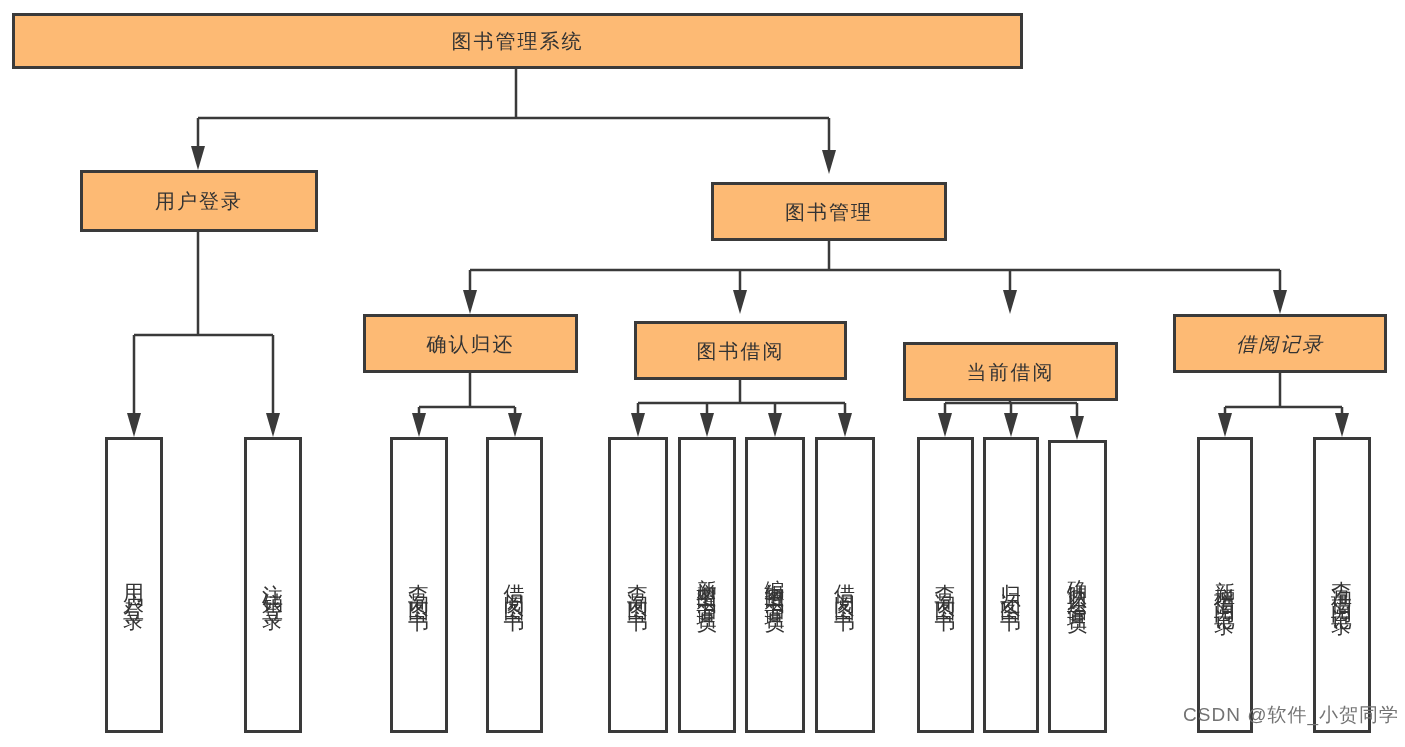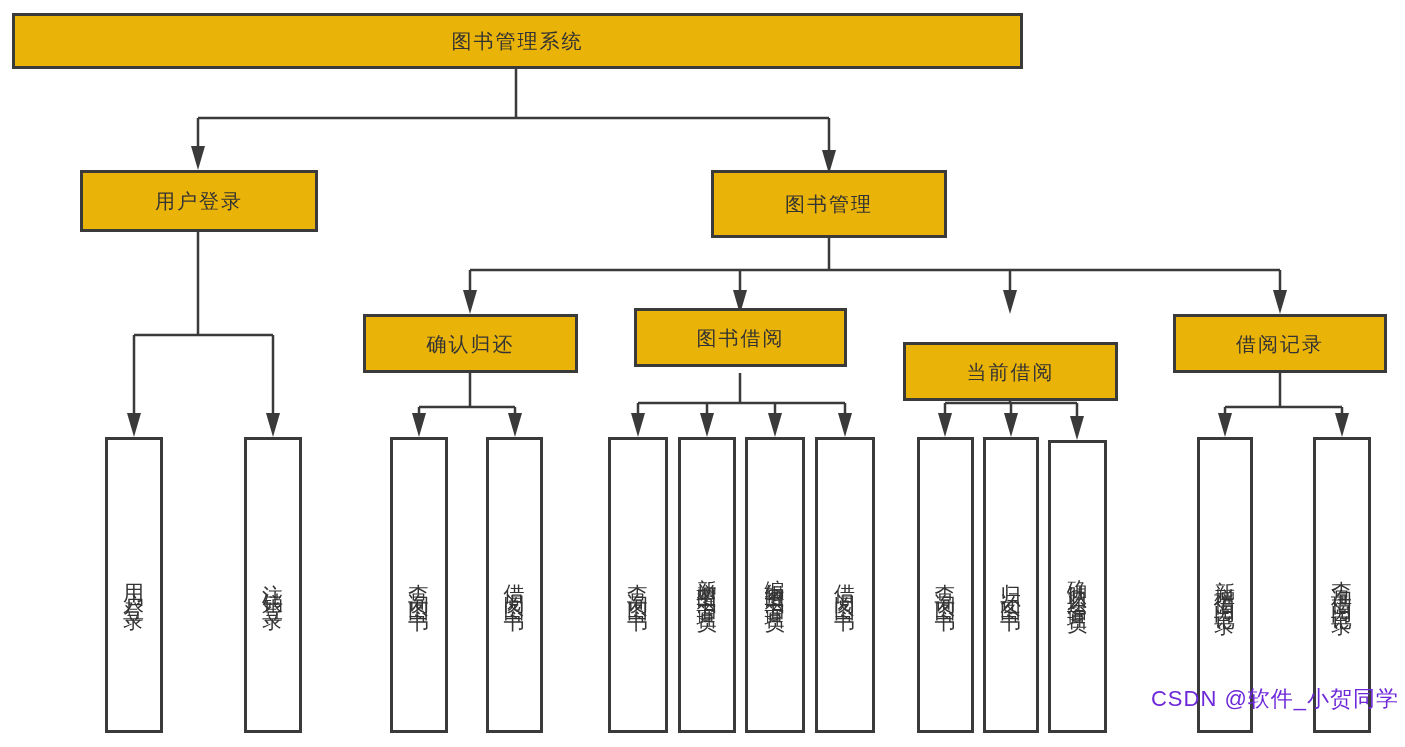--- a/index.html
+++ b/index.html
@@ -3,54 +3,54 @@
 <meta charset="utf-8">
 <style>
   html,body{margin:0;padding:0;background:#ffffff;}
   *{box-sizing:border-box;}
   .canvas{
     position:relative;width:1405px;height:747px;background:#ffffff;overflow:hidden;
     font-family:"Liberation Sans","DejaVu Sans",sans-serif;color:#333333;
   }
   .wires{position:absolute;left:0;top:0;width:1405px;height:747px;}
   .hbox{
-    position:absolute;border:3px solid #3a3a3a;background:#eab308;
+    position:absolute;border:3px solid #3a3a3a;background:#fdba74;
     display:flex;align-items:center;justify-content:center;
     font-size:20px;letter-spacing:2px;line-height:1;color:#333333;z-index:2;
   }
   .vbox{
     position:absolute;border:3px solid #3a3a3a;background:#ffffff;
     display:flex;align-items:center;justify-content:center;
     writing-mode:vertical-rl;text-orientation:mixed;
     font-size:21px;letter-spacing:9px;line-height:1;color:#333333;z-index:2;
   }
   
   #box-root          {left:12px;  top:13px;  width:1011px;height:56px;}
   #box-user-login    {left:80px;  top:170px; width:238px; height:62px;}
-  #box-book-mgmt     {left:711px; top:170px; width:236px; height:68px;}
+  #box-book-mgmt     {left:711px; top:182px; width:236px; height:59px;}
   #box-new-book      {left:363px; top:314px; width:215px; height:59px;}
-  #box-book-borrow   {left:634px; top:308px; width:213px; height:59px;}
+  #box-book-borrow   {left:634px; top:321px; width:213px; height:59px;}
   #box-current-borrow{left:903px; top:314px; width:215px; height:59px;margin-top:28px;}
-  #box-borrow-record {left:1173px;top:314px; width:214px; height:59px;}
+  #box-borrow-record {left:1173px;top:314px; width:214px; height:59px;font-style:italic;}
   #leaf-ul-login     {left:105px; top:437px; width:58px;  height:296px;}
   #leaf-ul-logout    {left:244px; top:437px; width:58px;  height:296px;}
   #leaf-nb-query     {left:390px; top:437px; width:58px;  height:296px;}
   #leaf-nb-borrow    {left:486px; top:437px; width:57px;  height:296px;}
   #leaf-bb-query     {left:608px; top:437px; width:60px;  height:296px;}
   #leaf-bb-add       {left:678px; top:437px; width:58px;  height:296px;letter-spacing:5px;font-size:20px;}
   #leaf-bb-edit      {left:745px; top:437px; width:60px;  height:296px;letter-spacing:5px;font-size:20px;}
   #leaf-bb-borrow    {left:815px; top:437px; width:60px;  height:296px;}
   #leaf-cb-query     {left:917px; top:437px; width:57px;  height:296px;}
   #leaf-cb-return    {left:983px; top:437px; width:56px;  height:296px;}
   #leaf-cb-confirm   {left:1048px;top:440px; width:59px;  height:293px;letter-spacing:5px;font-size:20px;}
   #leaf-br-add       {left:1197px;top:437px; width:56px;  height:296px;letter-spacing:7px;}
   #leaf-br-query     {left:1313px;top:437px; width:58px;  height:296px;letter-spacing:7px;}
   #watermark{
-    position:absolute;right:6px;top:684px;z-index:3;
-    font-size:22px;letter-spacing:1px;color:#6d28d9;
+    position:absolute;right:6px;top:702px;z-index:3;
+    font-size:19px;letter-spacing:1px;color:#737373;
   }
 </style>
 </head>
 <body>
 
 <div class="canvas">
 
   <svg class="wires" viewBox="0 0 1405 747" aria-hidden="true">
     <g stroke="#3a3a3a" stroke-width="2.5" fill="none">
 

